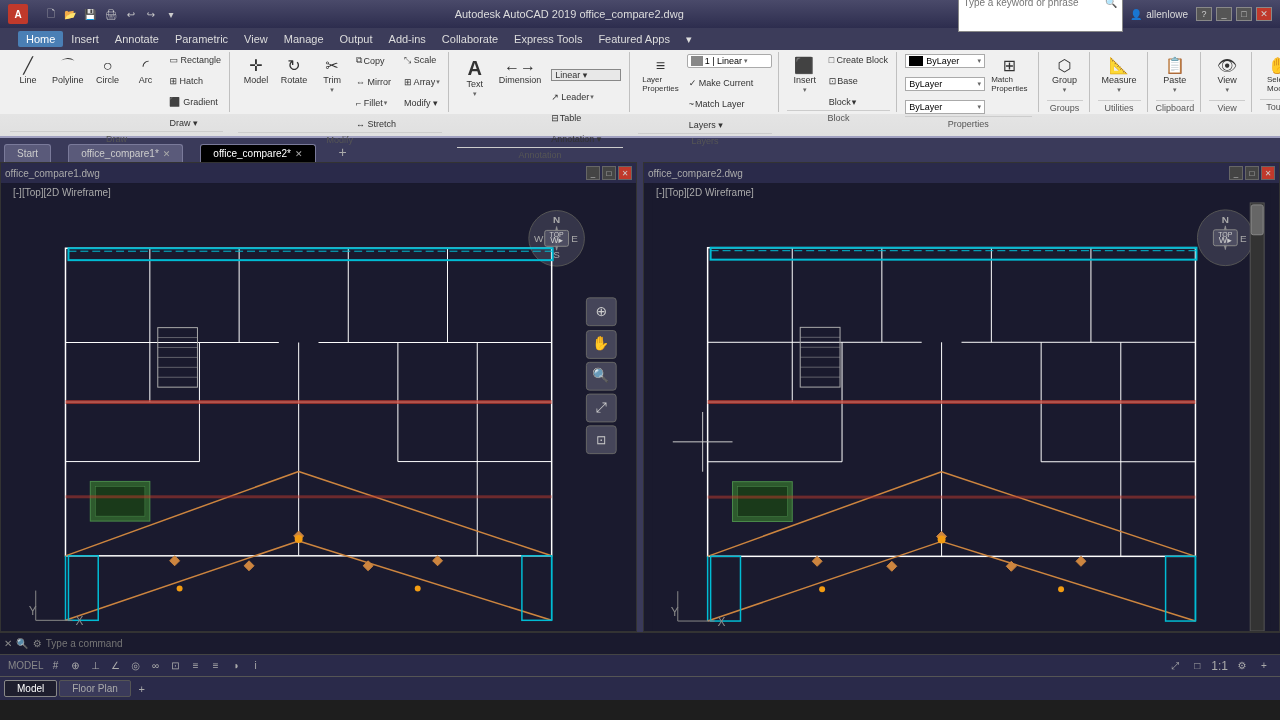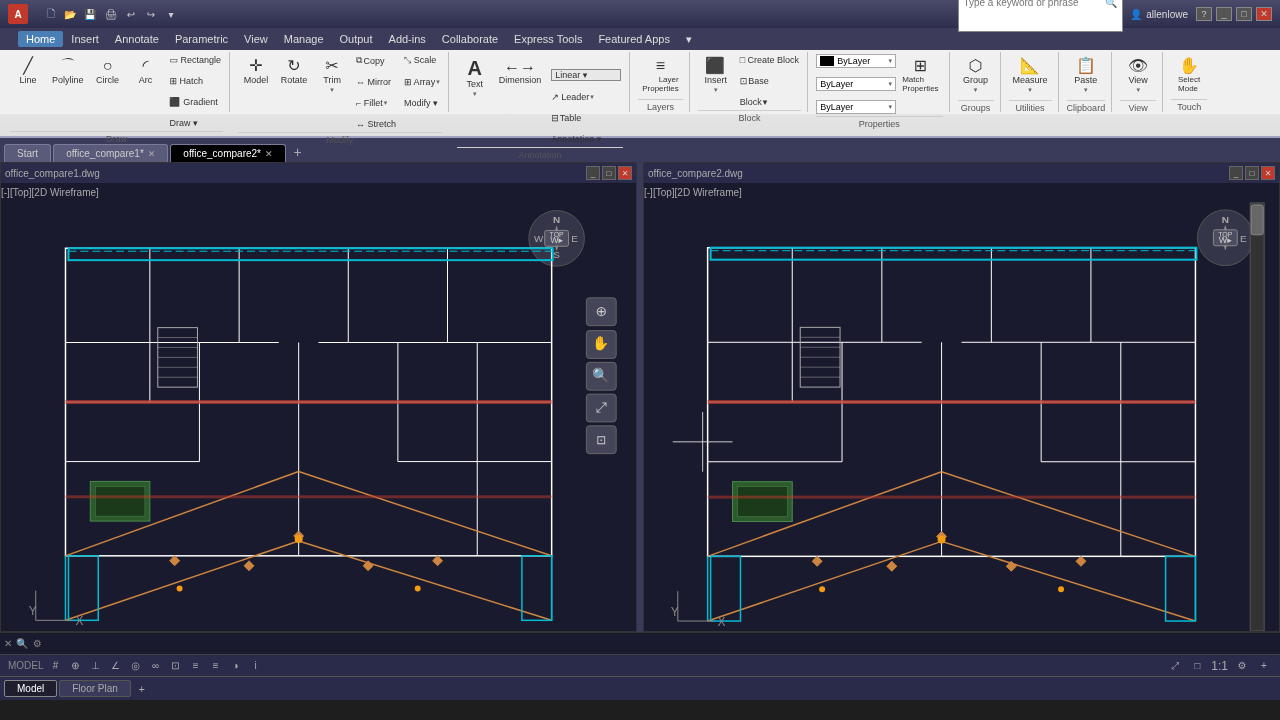--- a/index.html
+++ b/index.html
@@ -49,21 +49,21 @@
       color: #333; gap: 1px;
     }
     .r-btn .icon { font-size: 16px; line-height: 1; }
     .r-btn.large { min-width: 36px; padding: 4px; }
     .r-btn-row { display: flex; align-items: center; gap: 1px; font-size: 9px; cursor: pointer; padding: 1px 2px; border-radius: 2px; color: #333; }
     .r-btn-col { display: flex; flex-direction: column; gap: 9px; }
     .dropdown-arrow { font-size: 7px; color: #666; }
 
     
     #tabs-bar {
-      height: 24px; background: #3a3a5a; display: flex; align-items: flex-end; padding: 0 4px; gap: 2px;
+      height: 24px; background: #3a3a5a; display: flex; align-items: flex-end; padding: 0 4px; gap: 17px;
     }
     .doc-tab {
       padding: 3px 12px; font-size: 10px; cursor: pointer; color: #ccc;
       background: #5a5a7a; border-radius: 3px 3px 0 0; border: 1px solid #7a7a9a; border-bottom: none;
       display: flex; align-items: center; gap: 4px;
     }
     .doc-tab.active { background: #000000; color: white; }
     .doc-tab .tab-close { font-size: 9px; color: #aaa; }
     .tab-new { width: 20px; height: 20px; display: flex; align-items: center; justify-content: center; color: #aaa; cursor: pointer; font-size: 14px; }
 
@@ -78,21 +78,21 @@
       flex: 1; position: relative; background: #1a1a2e; border: 1px solid #333; overflow: hidden;
     }
     .panel-title-bar {
       height: 20px; background: #2a2a4a; display: flex; align-items: center;
       justify-content: space-between; padding: 0 4px; color: #aaa; font-size: 10px;
     }
     .panel-controls { display: flex; gap: 2px; }
     .panel-ctrl-btn { width: 14px; height: 14px; background: #444; border: 1px solid #666; display: flex; align-items: center; justify-content: center; font-size: 8px; color: #ccc; cursor: pointer; }
     .panel-ctrl-btn.close { background: #c0392b; }
     .viewport-label {
-      position: absolute; top: 24px; left: 0; color: #aaa; font-size: 10px; z-index: 2;
+      position: absolute; top: 24px; left: 12px; color: #aaa; font-size: 10px; z-index: 2;
     }
     .divider { width: 6px; background: #3a3a5a; cursor: col-resize; }
 
     
     #status-bar {
       height: 22px; background: #2a2a4a; display: flex; align-items: center;
       padding: 0 8px; color: #aaa; font-size: 10px; gap: 8px; border-top: 1px solid #444;
     }
     .status-left { display: flex; align-items: center; gap: 4px; }
     .status-right { margin-left: auto; display: flex; align-items: center; gap: 6px; }
@@ -134,20 +134,21 @@
     <div class="qat">
       <div class="qat-btn" title="New">🗋</div>
       <div class="qat-btn" title="Open">📂</div>
       <div class="qat-btn" title="Save">💾</div>
       <div class="qat-btn" title="Plot">🖨</div>
       <div class="qat-btn" title="Undo">↩</div>
       <div class="qat-btn" title="Redo">↪</div>
       <div class="qat-btn">▾</div>
     </div>
   </div>
+  <div class="title">Autodesk AutoCAD 2019    office_compare2.dwg</div>
   <div style="display:flex;align-items:center;gap:8px;">
     <div style="display:flex;align-items:flex-start;background:#fff;border:1px solid #888;height:36px;padding:0 4px;gap:2px;">
       <input style="border: none; outline: none; font-size: 10px; width: 140px; color: rgb(51, 51, 51);" placeholder="Type a keyword or phrase">
       <span style="font-size:10px;color:#888;">🔍</span>
     </div>
     <div style="color:#ddd;font-size:10px;display:flex;align-items:center;gap:3px;">
       <span>👤</span>
       <span>allenlowe</span>
     </div>
     <div class="win-controls">
@@ -255,21 +256,31 @@
           <div class="r-btn-row">Annotation ▾</div>
         </div>
       </div>
       <div class="ribbon-group-label">Annotation</div>
     </div>
 
     <div class="ribbon-group">
       <div class="ribbon-group-content">
         <div class="r-btn large">
           <span class="icon">≡</span>
-          <span style="font-size:8px;text-align:right;">Layer<br>Properties</span>
+          <span style="font-size:8px;">Layer<br>Properties</span>
+        </div>
+        <div class="r-btn-col" style="margin-left:2px;">
+          <div class="layer-dropdown-row">
+            <span style="background:#888;width:12px;height:10px;display:inline-block;"></span>
+            <span style="font-size:9px;">1 | Linear</span>
+            <span class="dropdown-arrow">▾</span>
+          </div>
+          <div class="r-btn-row">✓ Make Current</div>
+          <div class="r-btn-row">~ <span>Match Layer</span></div>
+          <div class="r-btn-row">Layers ▾</div>
         </div>
       </div>
       <div class="ribbon-group-label">Layers</div>
     </div>
 
     <div class="ribbon-group">
       <div class="ribbon-group-content">
         <div class="r-btn large">
           <span class="icon">⬛</span>
           <span>Insert</span>
@@ -576,20 +587,21 @@
         <rect x="601" y="22" width="12" height="30" fill="#666" stroke="#888" stroke-width="1" rx="2"></rect>
       </svg>
     </div>
   </div>
 </div>
 
 <div id="command-bar">
   <span style="color:#888;margin-right:4px;">✕</span>
   <span style="color:#888;margin-right:4px;">🔍</span>
   <span style="color:#888;margin-right:4px;">⚙</span>
+  <input id="command-input" placeholder="Type a command" style="">
 </div>
 
 <div id="status-bar">
   <div class="status-left">
     <span style="color:#888;font-size:10px;">MODEL</span>
     <span class="status-icon">#</span>
     <span class="status-icon">⊕</span>
     <span class="status-icon">⊥</span>
     <span class="status-icon">∠</span>
     <span class="status-icon">◎</span>

